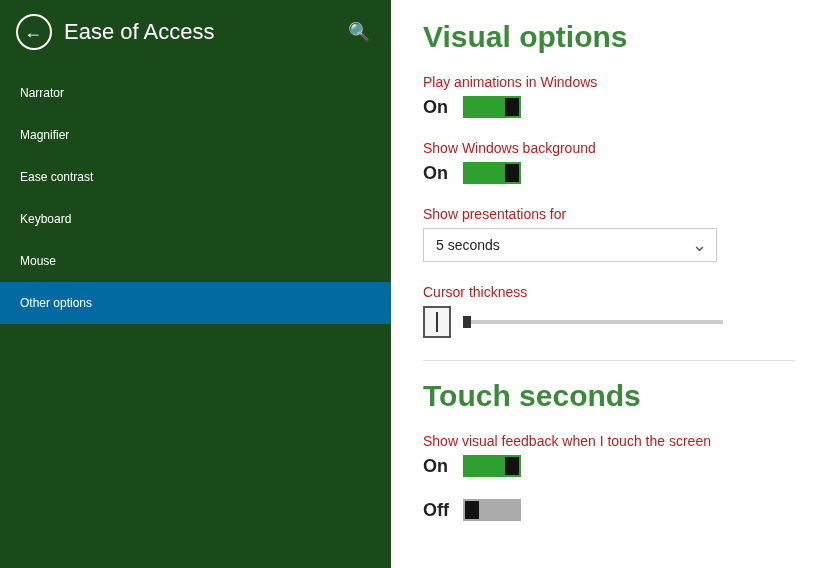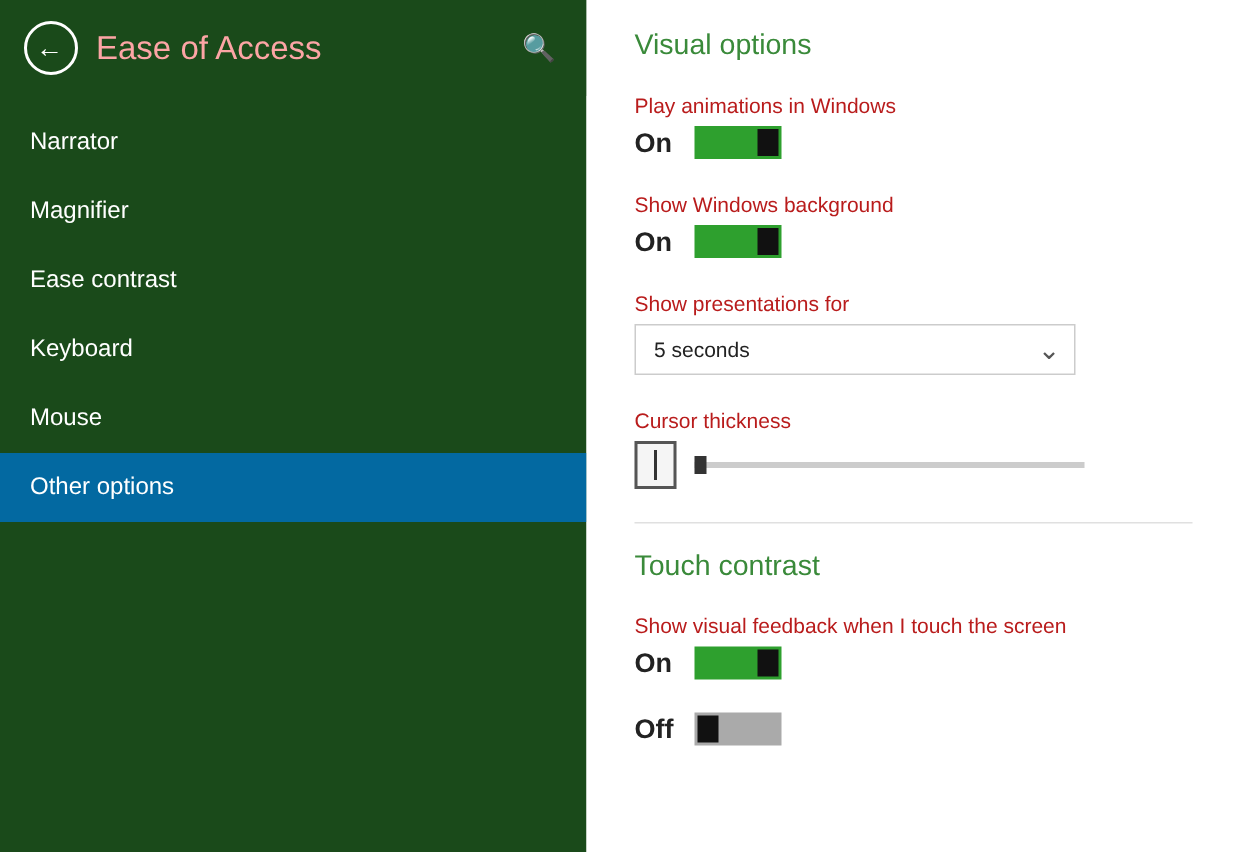--- a/index.html
+++ b/index.html
@@ -44,21 +44,21 @@
     }
 
     .back-arrow {
       color: white;
       font-size: 18px;
       line-height: 1;
       margin-right: 2px;
     }
 
     .sidebar-title {
-      color: #fca5a5;
+      color: #ffffff;
       font-size: 22px;
       font-weight: 300;
       flex: 1;
     }
 
     .search-icon-btn {
       color: white;
       font-size: 18px;
       cursor: pointer;
       background: transparent;
@@ -68,42 +68,42 @@
 
     .nav-list {
       display: flex;
       flex-direction: column;
       margin-top: 8px;
     }
 
     .nav-item {
       padding: 14px 20px;
       color: white;
-      font-size: 16px;
+      font-size: 12px;
       font-weight: 400;
       cursor: pointer;
       background: transparent;
     }
 
     .nav-item.active {
       background: #0369a1;
     }
 
     
     .main-content {
       flex: 1;
       background: #fff;
       padding: 20px 32px;
       overflow-y: auto;
     }
 
     .section-title {
       color: #3a8a3a;
-      font-size: 19px;
-      font-weight: 400;
+      font-size: 30px;
+      font-weight: 700;
       margin-bottom: 20px;
     }
 
     .setting-group {
       margin-bottom: 22px;
     }
 
     .setting-label {
       font-size: 14px;
       color: #b91c1c;
@@ -299,21 +299,21 @@
       </div>
       <div class="slider-track">
         <div class="slider-fill"></div>
         <input type="range" min="1" max="20" value="1" style="position: absolute; width: 100%; opacity: 0; cursor: pointer; height: 20px;">
       </div>
     </div>
   </div>
 
   <hr class="divider">
 
-  <h2 class="section-title">Touch contrast</h2>
+  <h2 class="section-title">Touch seconds</h2>
 
   <div class="setting-group">
     <div class="setting-label">Show visual feedback when I touch the screen</div>
     <div class="toggle-row">
       <span class="toggle-state">On</span>
       <div class="toggle-switch">
         <div class="knob"></div>
       </div>
     </div>
   </div>

